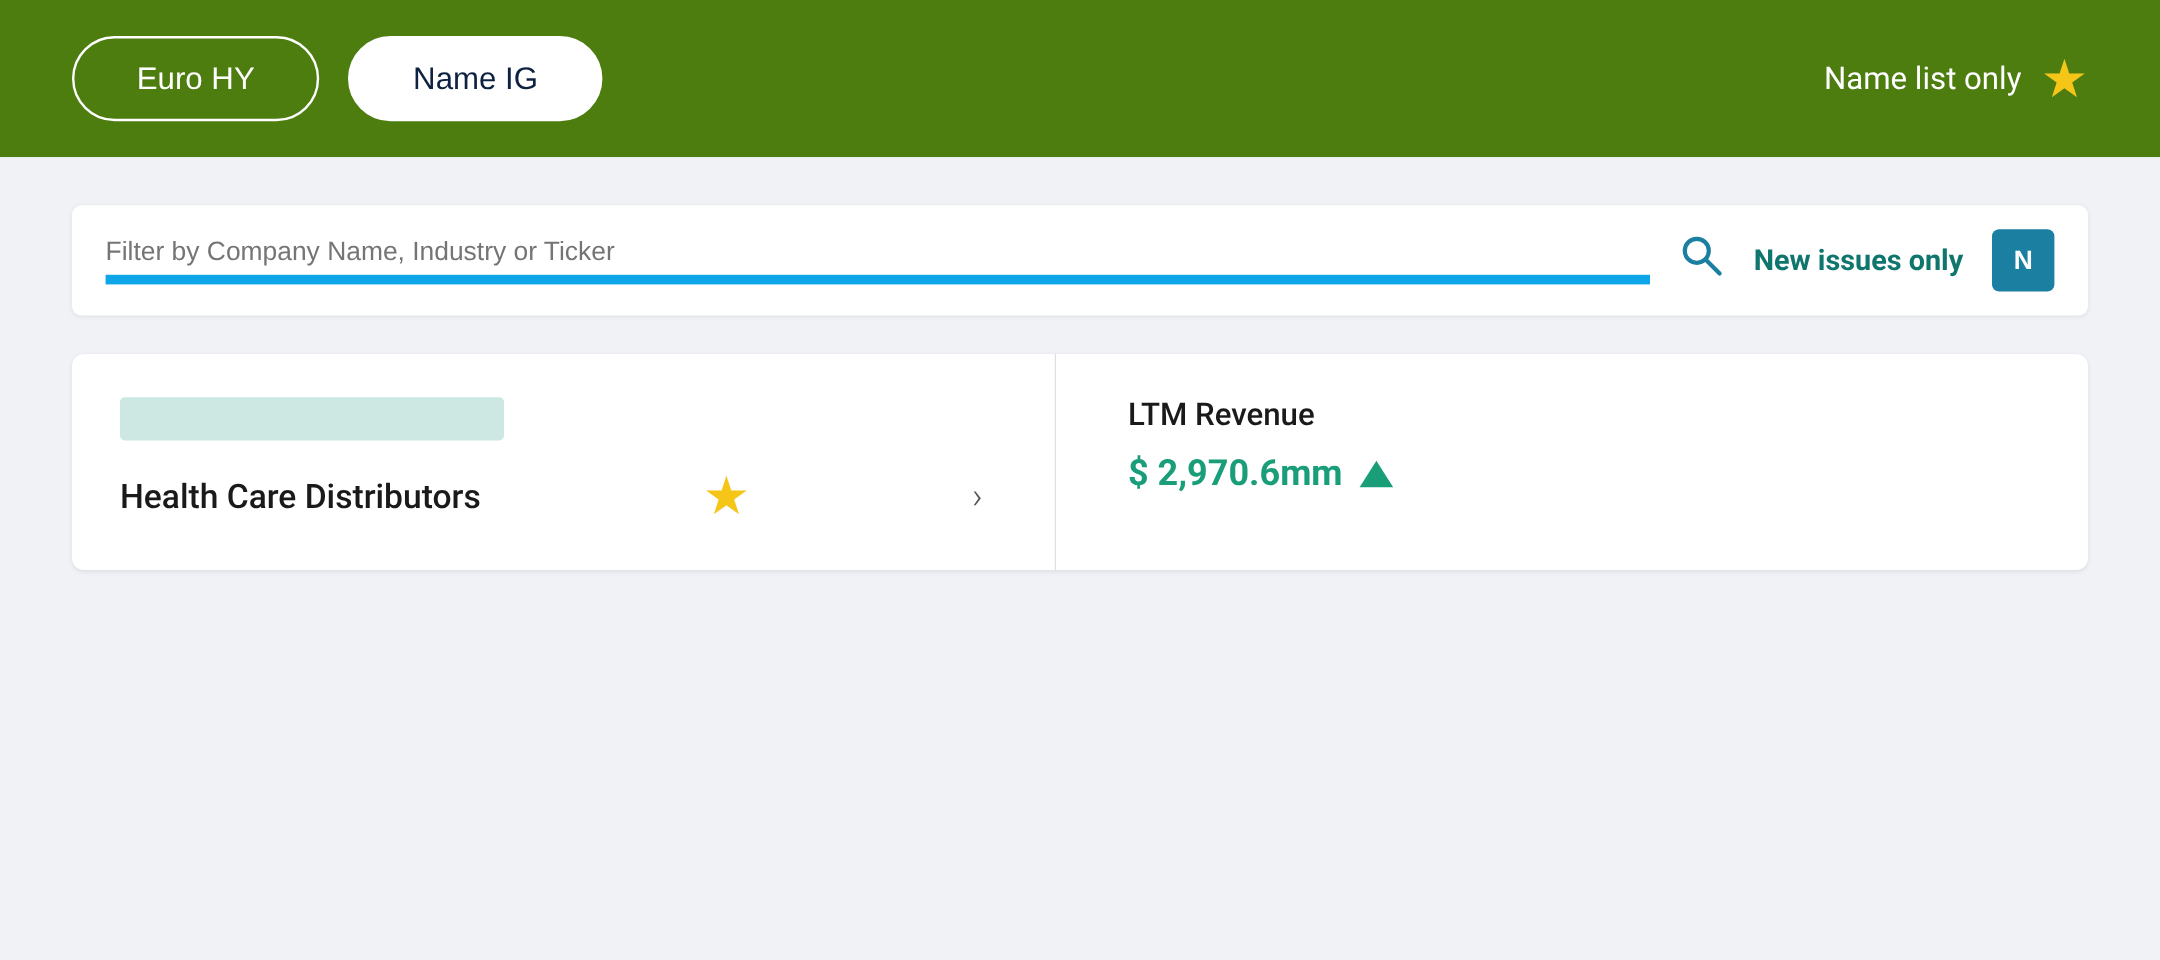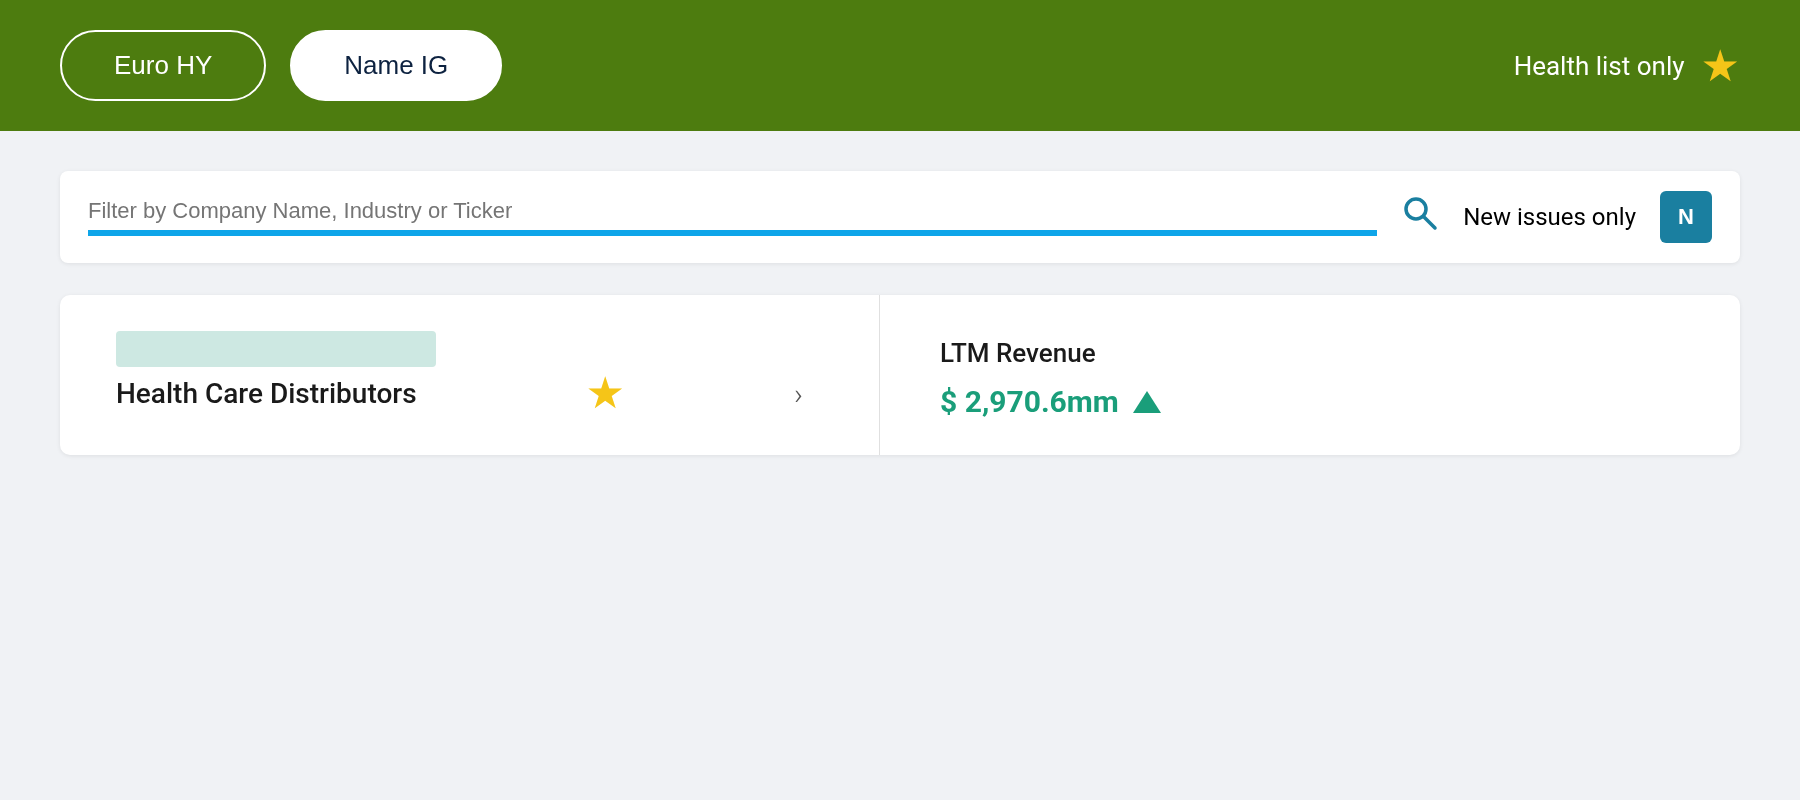--- a/index.html
+++ b/index.html
@@ -72,35 +72,35 @@
       margin-bottom: 32px;
       box-shadow: 0 1px 4px rgba(0,0,0,0.08);
     }
 
     .search-input {
       flex: 1;
       border: none;
       outline: none;
       font-size: 22px;
       color: #999;
-      border-bottom: 6px solid #0ea5e9;
+      border-bottom: 8px solid #0ea5e9;
       padding-bottom: 6px;
       background: transparent;
     }
 
     .search-icon {
       color: #1a7fa0;
       font-size: 36px;
       cursor: pointer;
     }
 
     .new-issues-label {
-      color: #000000;
+      color: #0f766e;
       font-size: 24px;
-      font-weight: 400;
+      font-weight: 700;
       cursor: pointer;
     }
 
     .new-issues-btn {
       background: #1a7fa0;
       color: white;
       font-size: 22px;
       font-weight: 700;
       border: none;
       border-radius: 6px;
@@ -117,24 +117,25 @@
       background: white;
       border-radius: 10px;
       display: flex;
       align-items: stretch;
       box-shadow: 0 1px 4px rgba(0,0,0,0.08);
       overflow: hidden;
     }
 
     .card-left {
       flex: 0 0 820px;
-      padding: 36px 56px;
+      padding: 36px 40px;
       display: flex;
       flex-direction: column;
       justify-content: center;
+      gap: 20px;
       border-right: 1.5px solid #e0e0e0;
     }
 
     .card-name-bar {
       background: #cde8e2;
       height: 36px;
       width: 320px;
       border-radius: 4px;
     }
 
@@ -160,21 +161,21 @@
     .card-chevron {
       color: #555;
       font-size: 30px;
       font-weight: 300;
       cursor: pointer;
     }
 
     .card-right {
       flex: 1;
       display: flex;
-      align-items: flex-end;
+      align-items: flex-start;
       padding: 36px 60px;
       gap: 116px;
     }
 
     .metric-block {
       display: flex;
       flex-direction: column;
       gap: 16px;
     }
 
@@ -226,21 +227,21 @@
     }
   </style>
 </head>
 <body>
 
 <div class="header">
   <button class="tab-btn">Euro HY</button>
   <button class="tab-btn active">Name IG</button>
 
   <div class="watchlist-section">
-    <span class="watchlist-label">Health list only</span>
+    <span class="watchlist-label">Name list only</span>
     <span class="star-icon">★</span>
   </div>
 </div>
 
 <div class="main">
 
   <div class="search-row">
     <input class="search-input" type="text" placeholder="Filter by Company Name, Industry or Ticker" style="">
 
     <span class="search-icon">

